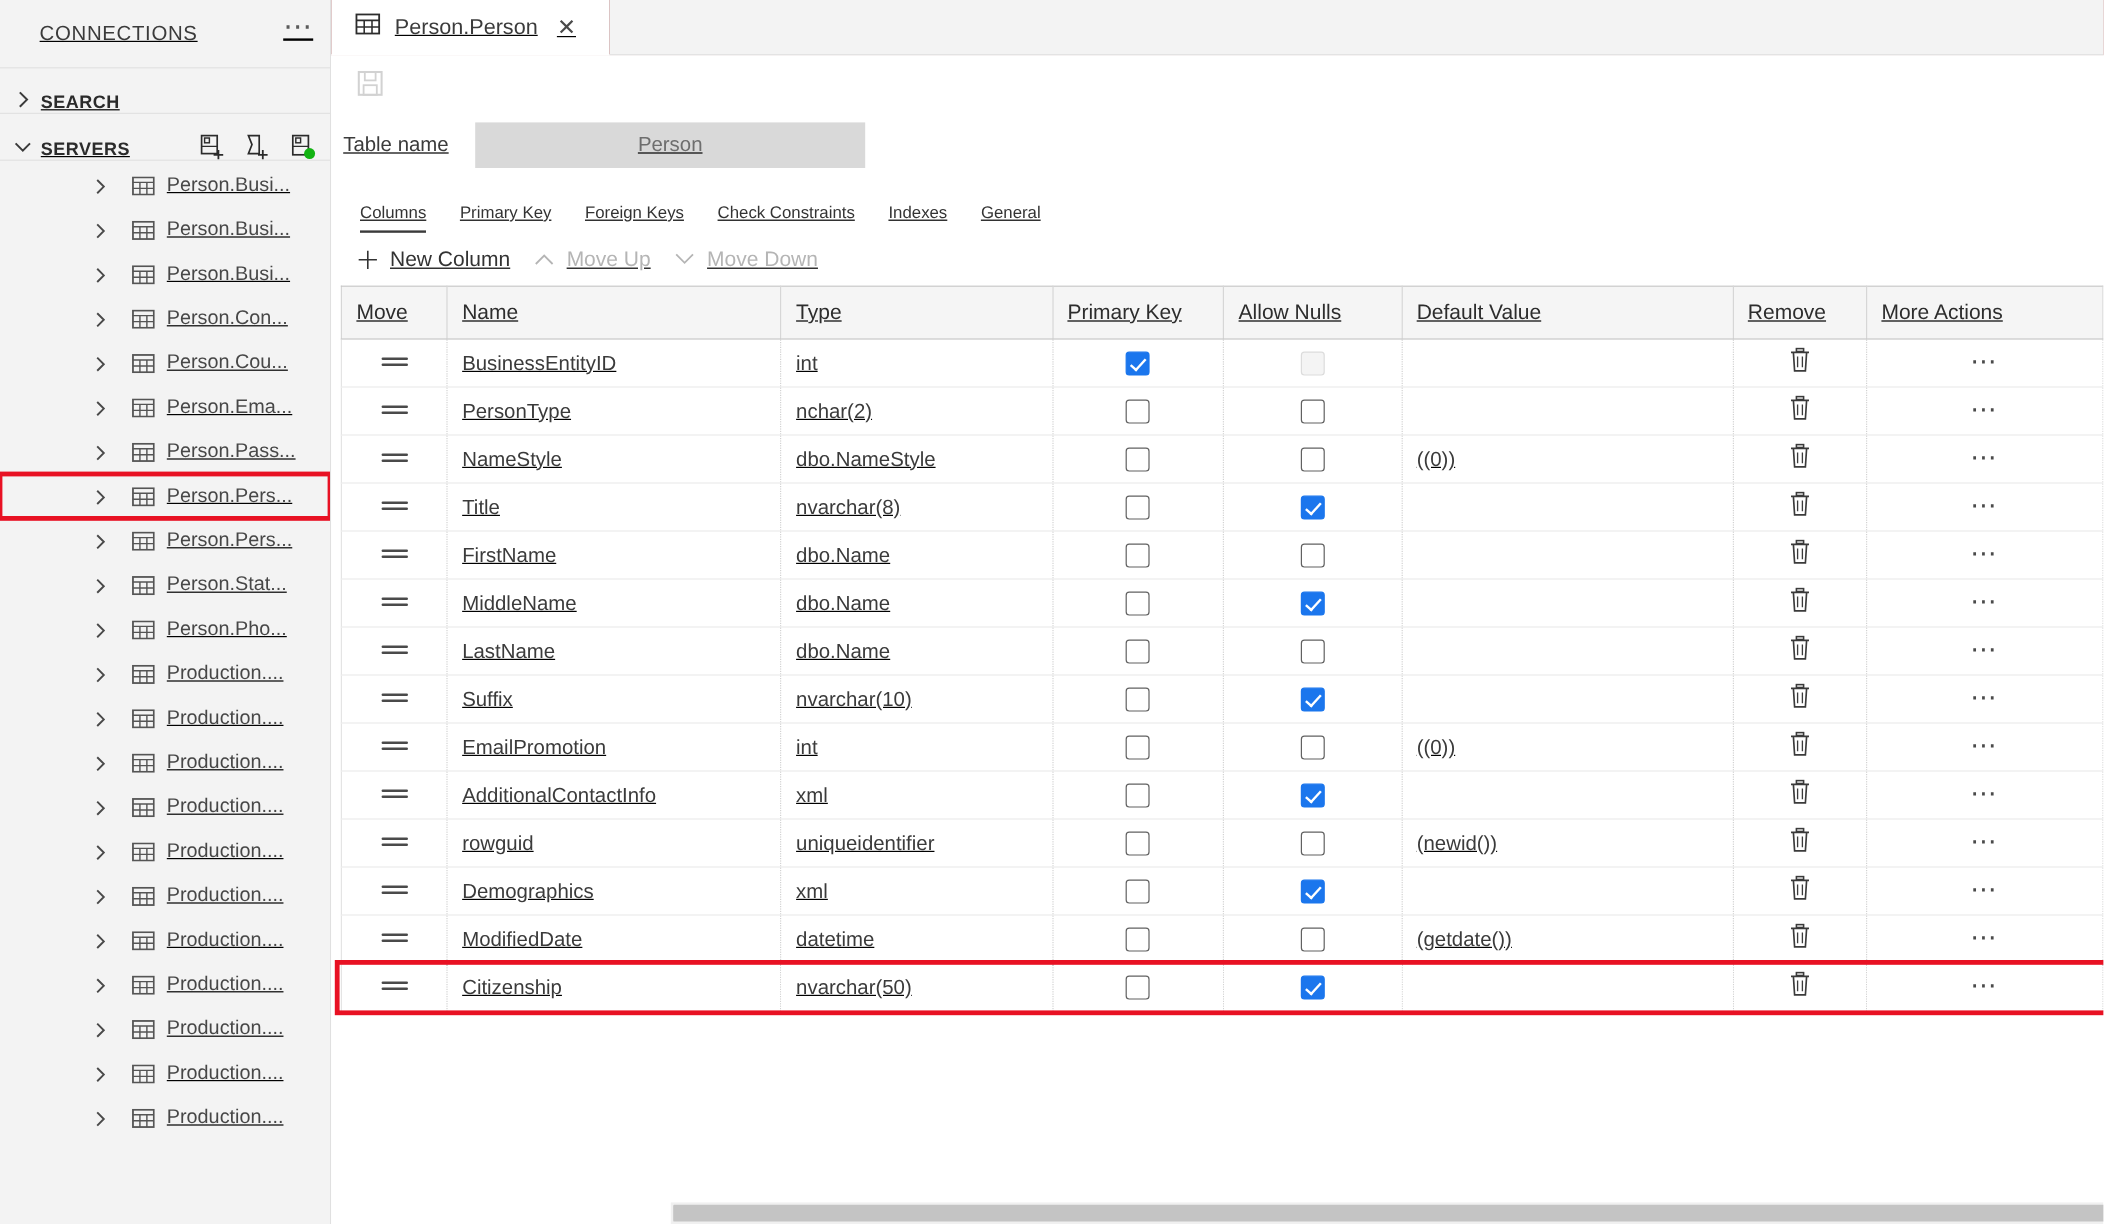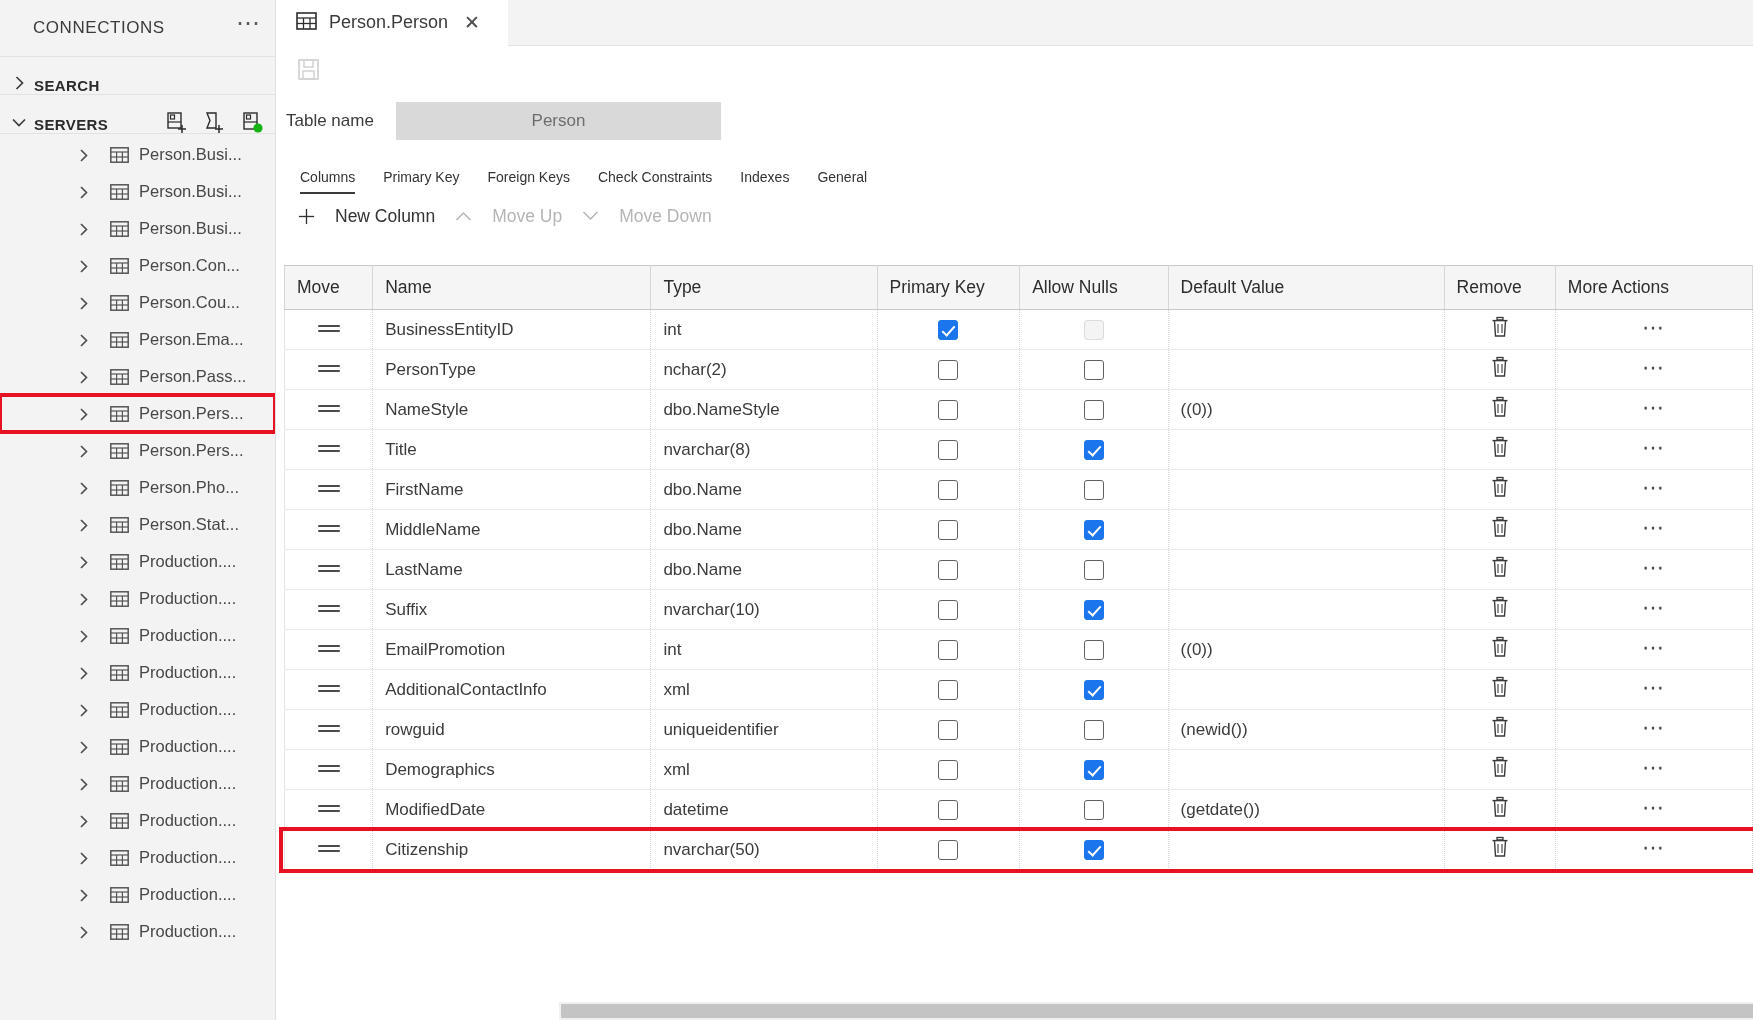--- a/index.html
+++ b/index.html
@@ -2,21 +2,21 @@
 <html><head>
 <meta charset="utf-8">
 <style>
   * { box-sizing: border-box; margin: 0; padding: 0; }
   html, body {
     width: 1753px; height: 1020px;
     font-family: "Liberation Sans", sans-serif;
     background: #ffffff;
     overflow: hidden;
   }
-  .app { display: flex; width: 1753px; height: 1020px; }
+  .app { display: flex; width: 1753px; height: 1020px; text-decoration: underline; }
 
   
   .sidebar {
     width: 276px; height: 1020px;
     background: #f3f3f3;
     border-right: 1px solid #e0e0e0;
     flex: 0 0 276px;
     position: relative;
     overflow: hidden;
   }
@@ -102,26 +102,26 @@
   .tab2 {
     font-size: 14px; color: #333; padding: 0 14px 9px 14px; cursor: pointer;
     position: relative; white-space: nowrap;
   }
   .tab2.active::after {
     content: ""; position: absolute; left: 14px; right: 14px; bottom: 0;
     height: 2px; background: #3b3b3b;
   }
 
   .toolbar2 { display: flex; align-items: center; gap: 20px; height: 44px; padding-left: 22px; }
-  .tb-btn { display: flex; align-items: center; gap: 20px; cursor: pointer; font-size: 17.5px; color: #333; }
+  .tb-btn { display: flex; align-items: center; gap: 10px; cursor: pointer; font-size: 17.5px; color: #333; }
   .tb-btn.disabled { color: #b5b5b5; cursor: default; }
   .tb-ico { width: 17px; height: 17px; display: inline-flex; align-items:center; justify-content:center; }
 
   
-  .grid-wrap { margin-left: 8px; margin-right: 0; position: relative; margin-top: 27px; }
+  .grid-wrap { margin-left: 8px; margin-right: 0; position: relative; }
   table.grid { border-collapse: collapse; width: 1469px; table-layout: fixed; }
   table.grid th {
     background: #f5f5f5; font-weight: 400; font-size: 17.5px; color: #2d2d2d;
     text-align: left; height: 44px; padding: 0 12px;
     border-top: 1px solid #c8c8c8; border-bottom: 1px solid #c8c8c8;
     border-right: 1px solid #d6d6d6;
   }
   table.grid th:first-child { border-left: 1px solid #d6d6d6; }
   table.grid td {
     height: 40px; font-size: 17px; color: #3b3b3b; padding: 0 12px;
@@ -353,34 +353,34 @@
           <span class="tchev"><svg width="12" height="15" viewBox="0 0 12 15">
               <path d="M3 2 L8.5 7.5 L3 13" fill="none" stroke="#4a4a4a" stroke-width="1.6"></path>
             </svg></span>
           <span class="tbl-ico"><svg width="19" height="16" viewBox="0 0 19 16">
               <rect x="0.8" y="0.8" width="17.4" height="14.4" fill="none" stroke="#555" stroke-width="1.5"></rect>
               <line x1="0.8" y1="5" x2="18.2" y2="5" stroke="#555" stroke-width="1.2"></line>
               <line x1="0.8" y1="10" x2="18.2" y2="10" stroke="#555" stroke-width="1.2"></line>
               <line x1="6.6" y1="5" x2="6.6" y2="15.2" stroke="#555" stroke-width="1.2"></line>
               <line x1="12.4" y1="5" x2="12.4" y2="15.2" stroke="#555" stroke-width="1.2"></line>
             </svg></span>
+          <span class="tlabel">Person.Stat...</span>
+        </div>
+        <div class="tree-item">
+          <span class="tchev"><svg width="12" height="15" viewBox="0 0 12 15">
+              <path d="M3 2 L8.5 7.5 L3 13" fill="none" stroke="#4a4a4a" stroke-width="1.6"></path>
+            </svg></span>
+          <span class="tbl-ico"><svg width="19" height="16" viewBox="0 0 19 16">
+              <rect x="0.8" y="0.8" width="17.4" height="14.4" fill="none" stroke="#555" stroke-width="1.5"></rect>
+              <line x1="0.8" y1="5" x2="18.2" y2="5" stroke="#555" stroke-width="1.2"></line>
+              <line x1="0.8" y1="10" x2="18.2" y2="10" stroke="#555" stroke-width="1.2"></line>
+              <line x1="6.6" y1="5" x2="6.6" y2="15.2" stroke="#555" stroke-width="1.2"></line>
+              <line x1="12.4" y1="5" x2="12.4" y2="15.2" stroke="#555" stroke-width="1.2"></line>
+            </svg></span>
           <span class="tlabel">Person.Pho...</span>
-        </div>
-        <div class="tree-item">
-          <span class="tchev"><svg width="12" height="15" viewBox="0 0 12 15">
-              <path d="M3 2 L8.5 7.5 L3 13" fill="none" stroke="#4a4a4a" stroke-width="1.6"></path>
-            </svg></span>
-          <span class="tbl-ico"><svg width="19" height="16" viewBox="0 0 19 16">
-              <rect x="0.8" y="0.8" width="17.4" height="14.4" fill="none" stroke="#555" stroke-width="1.5"></rect>
-              <line x1="0.8" y1="5" x2="18.2" y2="5" stroke="#555" stroke-width="1.2"></line>
-              <line x1="0.8" y1="10" x2="18.2" y2="10" stroke="#555" stroke-width="1.2"></line>
-              <line x1="6.6" y1="5" x2="6.6" y2="15.2" stroke="#555" stroke-width="1.2"></line>
-              <line x1="12.4" y1="5" x2="12.4" y2="15.2" stroke="#555" stroke-width="1.2"></line>
-            </svg></span>
-          <span class="tlabel">Person.Stat...</span>
         </div>
         <div class="tree-item">
           <span class="tchev"><svg width="12" height="15" viewBox="0 0 12 15">
               <path d="M3 2 L8.5 7.5 L3 13" fill="none" stroke="#4a4a4a" stroke-width="1.6"></path>
             </svg></span>
           <span class="tbl-ico"><svg width="19" height="16" viewBox="0 0 19 16">
               <rect x="0.8" y="0.8" width="17.4" height="14.4" fill="none" stroke="#555" stroke-width="1.5"></rect>
               <line x1="0.8" y1="5" x2="18.2" y2="5" stroke="#555" stroke-width="1.2"></line>
               <line x1="0.8" y1="10" x2="18.2" y2="10" stroke="#555" stroke-width="1.2"></line>
               <line x1="6.6" y1="5" x2="6.6" y2="15.2" stroke="#555" stroke-width="1.2"></line>

